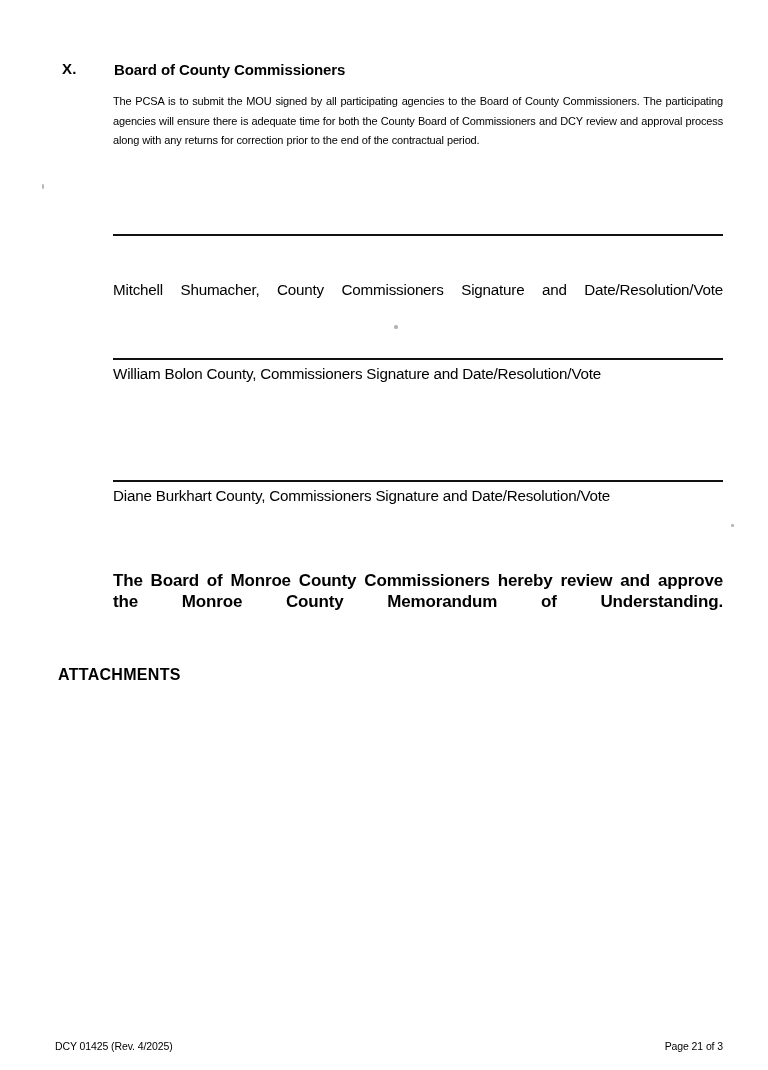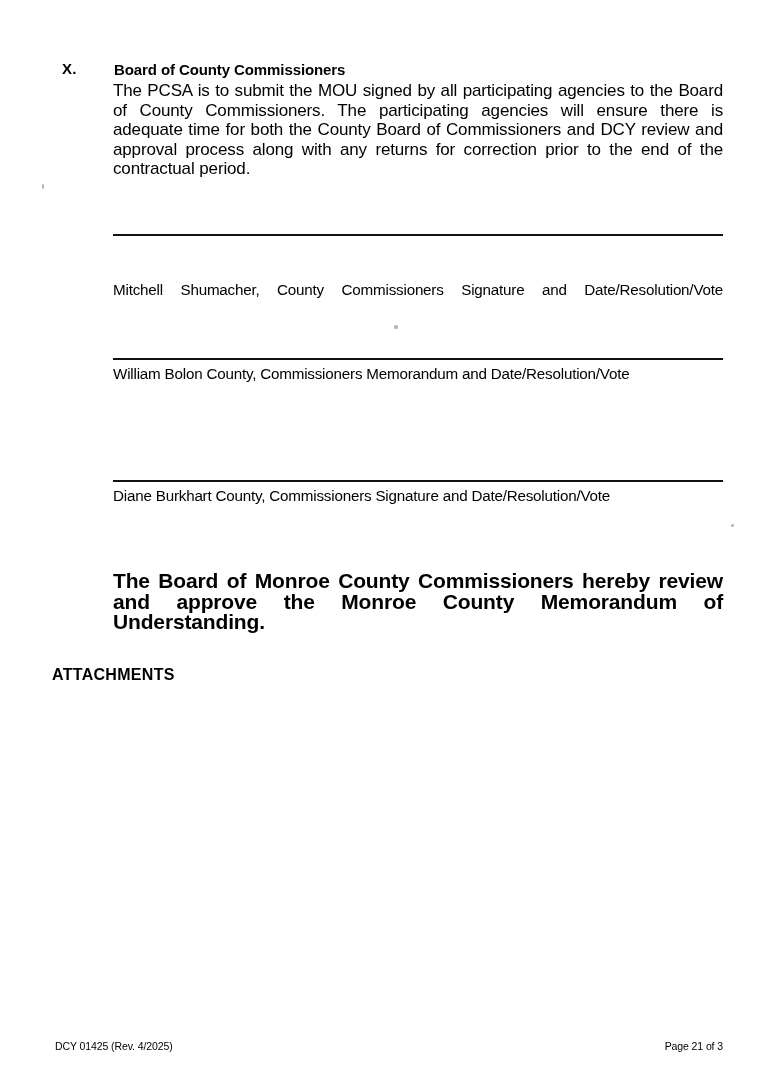--- a/index.html
+++ b/index.html
@@ -40,22 +40,22 @@
   }
   .section-title {
     margin-left: 52px;
     font-size: 15px;
     font-weight: bold;
     letter-spacing: -0.1px;
     line-height: 19px;
   }
   .section-body {
     margin-left: 51px;
-    margin-top: 1px;
-    font-size: 17px;
+    margin-top: 12px;
+    font-size: 11px;
     line-height: 19.6px;
     text-align: justify;
     text-justify: inter-word;
     letter-spacing: -0.15px;
     word-spacing: 0.2px;
   }
 
   
   .sigblock {
     position: absolute;
@@ -87,37 +87,37 @@
   #sigblock-1 { top: 234px; }
   #sigblock-2 { top: 358px; }
   #sigblock-3 { top: 480px; }
 
   
   .approval {
     position: absolute;
     left: 113px;
     top: 571px;
     width: 610px;
-    font-size: 21px;
+    font-size: 17px;
     font-weight: bold;
     line-height: 20.5px;
     text-align: justify;
     text-justify: inter-word;
     letter-spacing: -0.15px;
   }
   .approval::after {
     content: "";
     display: inline-block;
     width: 100%;
   }
 
   
   .attachments-heading {
     position: absolute;
-    left: 52px;
+    left: 58px;
     top: 666px;
     font-size: 16px;
     font-weight: bold;
     letter-spacing: 0.3px;
   }
 
   
   .footer {
     position: absolute;
     left: 55px;
@@ -153,21 +153,21 @@
     <div class="section-body">The PCSA is to submit the MOU signed by all participating agencies to the Board of County Commissioners. The participating agencies will ensure there is adequate time for both the County Board of Commissioners and DCY review and approval process along with any returns for correction prior to the end of the contractual period.</div>
   </div>
 
   <div class="sigblock" id="sigblock-1">
     <div class="sigrule"></div>
     <div class="siglabel justified">Mitchell Shumacher, County Commissioners Signature and Date/Resolution/Vote</div>
   </div>
 
   <div class="sigblock" id="sigblock-2">
     <div class="sigrule"></div>
-    <div class="siglabel">William Bolon County, Commissioners Memorandum and Date/Resolution/Vote</div>
+    <div class="siglabel">William Bolon County, Commissioners Signature and Date/Resolution/Vote</div>
   </div>
 
   <div class="sigblock" id="sigblock-3">
     <div class="sigrule"></div>
     <div class="siglabel">Diane Burkhart County, Commissioners Signature and Date/Resolution/Vote</div>
   </div>
 
   <div class="approval">The Board of Monroe County Commissioners hereby review and approve the Monroe County Memorandum of Understanding.</div>
 
   <div class="attachments-heading">ATTACHMENTS</div>

